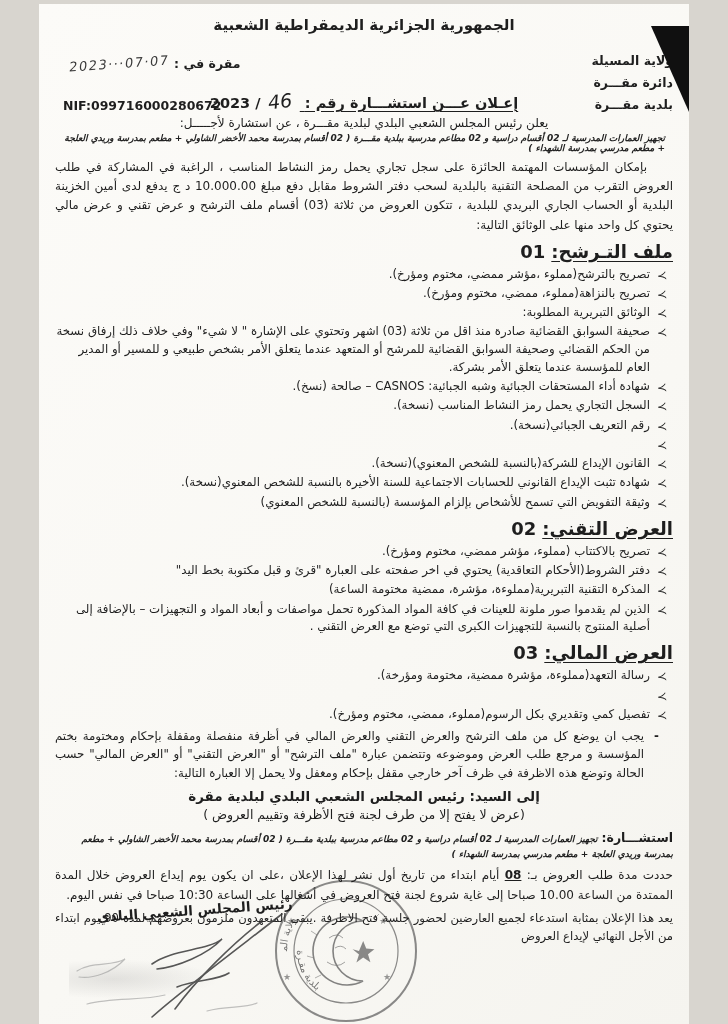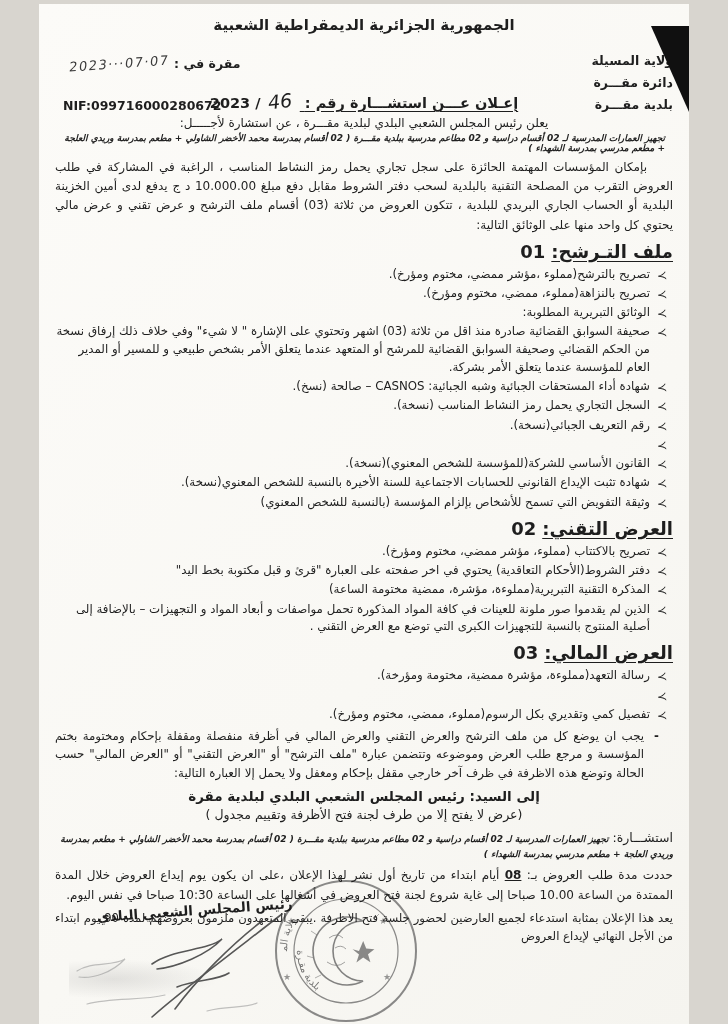--- a/index.html
+++ b/index.html
@@ -33,21 +33,21 @@
   .sec-num{font-weight:bold;}
   .items{margin:0 6px 0 0;}
   .item{display:flex;gap:7px;align-items:flex-start;font-size:11.8px;line-height:1.52;margin:1px 0;}
   .bullet{flex:0 0 auto;font-size:12px;color:#222;transform:translateY(.5px) rotate(-8deg);}
   .item-text{text-align:right;}
   .dash-note{display:flex;gap:10px;font-size:11.8px;line-height:1.55;text-align:justify;margin:3px 14px 0 0;}
   .dash{flex:0 0 auto;font-weight:bold;}
   .addressee{text-align:center;font-size:13.5px;font-weight:bold;margin-top:6px;}
   .open-note{text-align:center;font-size:12.5px;margin-top:3px;}
   .consult-row{margin-top:8px;font-size:12.5px;}
-  .consult-label{font-weight:normal;letter-spacing:1px;text-align:center;}
+  .consult-label{font-weight:bold;letter-spacing:1px;text-align:center;}
   .consult-project{font-size:9px;font-style:italic;font-weight:bold;}
   .deadline{font-size:12px;line-height:1.65;text-align:justify;margin-top:6px;}
   .days{font-weight:bold;text-decoration:underline;}
   .validity{font-size:11.6px;line-height:1.6;text-align:justify;margin-top:3px;}
   .sig-title{position:absolute;top:898px;left:58px;font-size:13.5px;font-weight:bold;
     transform:rotate(-4deg);z-index:3;}
   .sig-scribble{position:absolute;top:905px;left:18px;z-index:3;}
   .stamp{position:absolute;top:872px;left:232px;z-index:1;opacity:.85;}
   .smudge{position:absolute;top:955px;left:30px;width:150px;height:40px;z-index:1;
     background:radial-gradient(ellipse at 30% 50%,rgba(120,120,120,.18),transparent 70%);}
@@ -119,21 +119,21 @@
             </div>
             <div class="item">
               <span class="bullet">≻</span>
               <span class="item-text">رقم التعريف الجبائي(نسخة).</span>
             </div>
             <div class="item">
               <span class="bullet">≻</span>
             </div>
             <div class="item">
               <span class="bullet">≻</span>
-              <span class="item-text">القانون الأساسي للشركة(للمؤسسة للشخص المعنوي)(نسخة).</span>
+              <span class="item-text">القانون الإيداع للشركة(بالنسبة للشخص المعنوي)(نسخة).</span>
             </div>
             <div class="item">
               <span class="bullet">≻</span>
               <span class="item-text">شهادة تثبت الإيداع القانوني للحسابات الاجتماعية للسنة الأخيرة بالنسبة للشخص المعنوي(نسخة).</span>
             </div>
             <div class="item">
               <span class="bullet">≻</span>
               <span class="item-text">وثيقة التفويض التي تسمح للأشخاص بإلزام المؤسسة (بالنسبة للشخص المعنوي)</span>
             </div>
           </div>
@@ -176,21 +176,21 @@
           </div>
         </div>
       </div>
 
     <div class="dash-note">
       <span class="dash">-</span>
       <span>يجب ان يوضع كل من ملف الترشح والعرض التقني والعرض المالي في أظرفة منفصلة ومقفلة بإحكام ومختومة بختم المؤسسة و مرجع طلب العرض وموضوعه وتتضمن عبارة "ملف الترشح" أو "العرض التقني" أو "العرض المالي" حسب الحالة وتوضع هذه الاظرفة في ظرف آخر خارجي مقفل بإحكام ومغفل ولا يحمل إلا العبارة التالية:</span>
     </div>
 
     <div class="addressee">إلى السيد: رئيس المجلس الشعبي البلدي لبلدية مقرة</div>
-    <div class="open-note">(عرض لا يفتح إلا من طرف لجنة فتح الأظرفة وتقييم مجدول )</div>
+    <div class="open-note">(عرض لا يفتح إلا من طرف لجنة فتح الأظرفة وتقييم العروض )</div>
 
     <div class="consult-row">
       <span class="consult-label">استشـــارة:</span>
       <span class="consult-project">تجهيز العمارات المدرسية لـ 02 أقسام دراسية و 02 مطاعم مدرسية ببلدية مقـــرة ( 02 أقسام بمدرسة محمد الأخضر الشاولي + مطعم بمدرسة وريدي العلجة + مطعم مدرسي بمدرسة الشهداء )</span>
     </div>
 
     <div class="deadline">
       <span>حددت مدة طلب العروض  بـ: </span><span class="days">08</span><span> أيام ابتداء من تاريخ أول نشر لهذا الإعلان ،على ان يكون يوم إيداع العروض خلال المدة الممتدة من الساعة 10.00 صباحا إلى غاية شروع لجنة فتح العروض في أشغالها على الساعة 10:30 صباحا في نفس اليوم.</span>
     </div>
 

